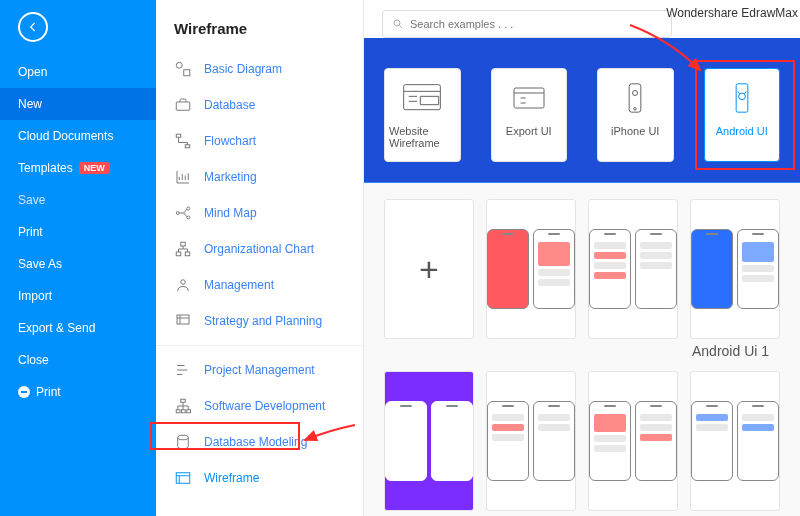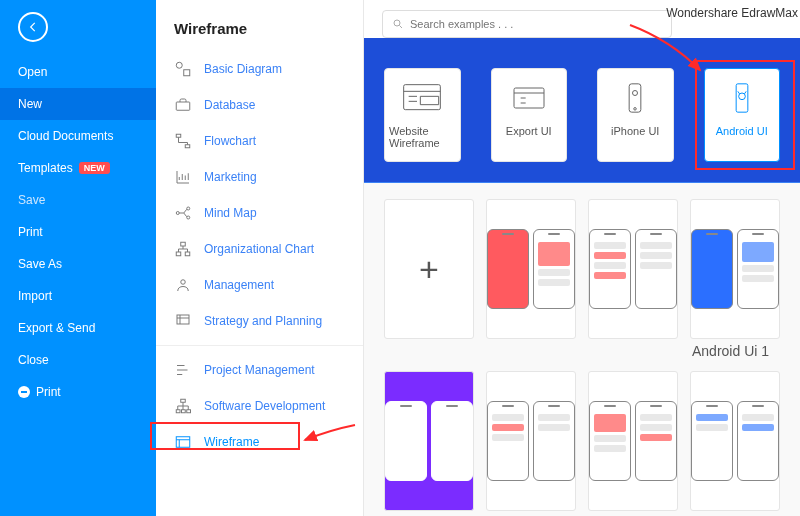--- a/index.html
+++ b/index.html
@@ -177,20 +177,29 @@
           <svg viewBox="0 0 24 24">
             <rect x="9" y="3" width="6" height="4"></rect>
             <rect x="3" y="17" width="5" height="4"></rect>
             <rect x="10" y="17" width="5" height="4"></rect>
             <rect x="17" y="17" width="5" height="4"></rect>
             <path d="M12 7v5M12 12H5v5M12 12h7v5M12 12v5"></path>
           </svg>
         </span>
         <span class="cat-label">Software Development</span>
       </div>
+    <div class="cat-item">
+        <span class="cat-icon">
+          <svg viewBox="0 0 24 24">
+            <ellipse cx="12" cy="6" rx="7" ry="3"></ellipse>
+            <path d="M5 6v12c0 1.7 3 3 7 3s7-1.3 7-3V6"></path>
+          </svg>
+        </span>
+        <span class="cat-label">Database Modeling</span>
+      </div>
     <div class="cat-item selected">
         <span class="cat-icon">
           <svg viewBox="0 0 24 24">
             <rect x="3" y="5" width="18" height="14"></rect>
             <path d="M3 9h18M7 9v10"></path>
           </svg>
         </span>
         <span class="cat-label">Wireframe</span>
       </div>
 

